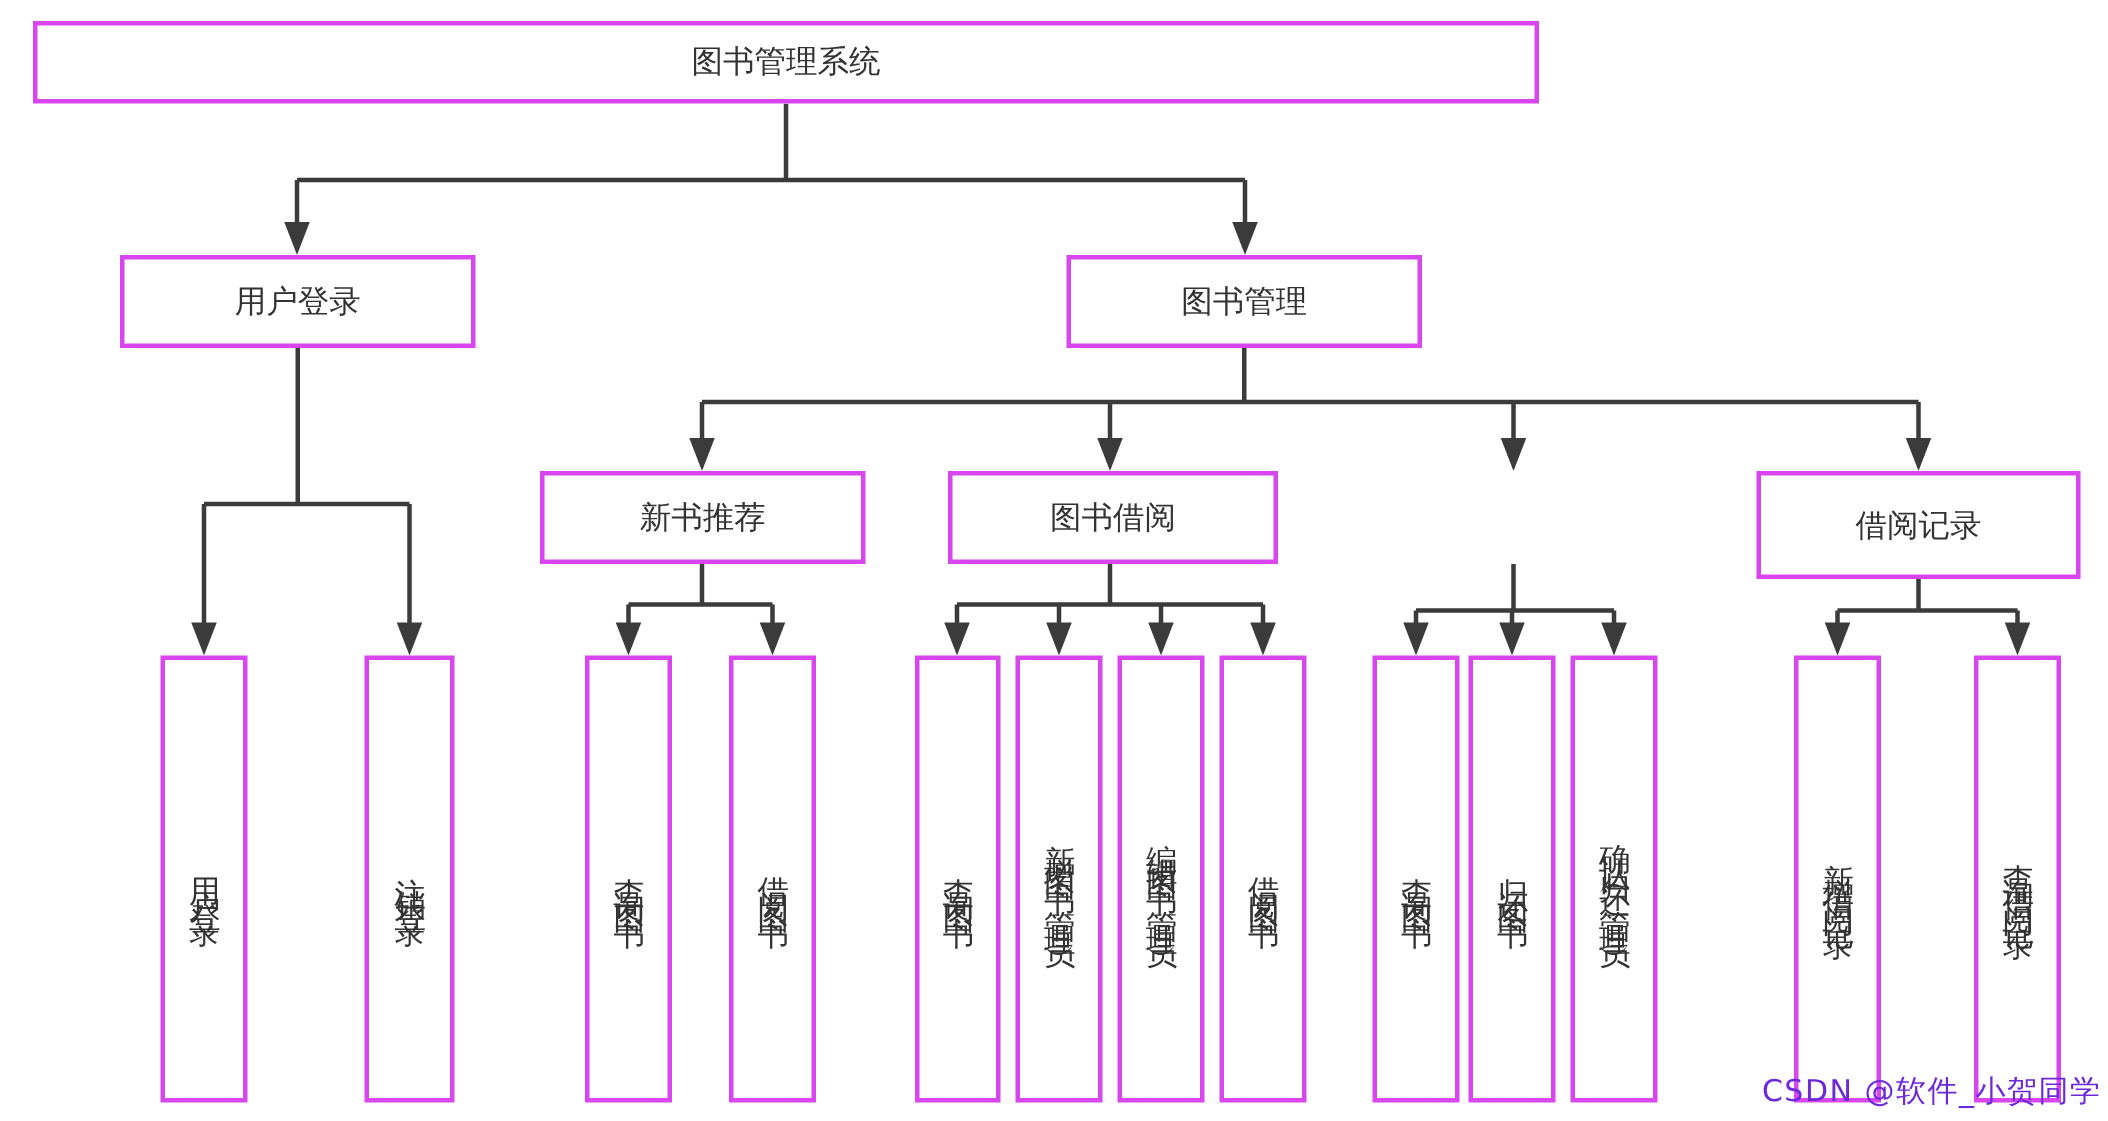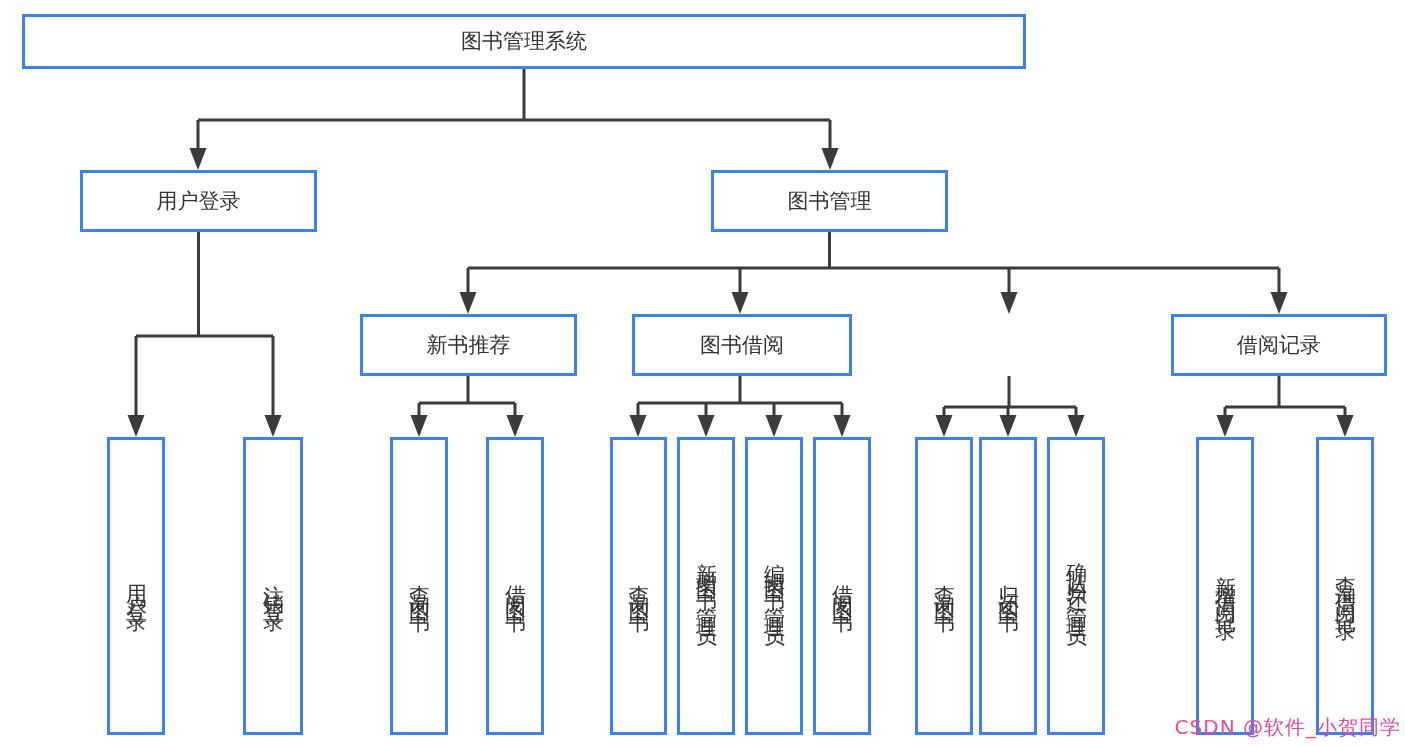--- a/index.html
+++ b/index.html
@@ -7,39 +7,39 @@
     position:relative;
     width:1405px;height:747px;
     background:#ffffff;
     font-family:"DejaVu Sans","Liberation Sans",sans-serif;
     overflow:hidden;
   }
   .connectors{position:absolute;left:0;top:0;}
   .node{
     position:absolute;
     box-sizing:border-box;
-    border:3px solid #3b82f6;
+    border:3px solid #d946ef;
     background:#ffffff;
     display:flex;
     align-items:center;
     justify-content:center;
     color:#333333;
     font-size:21px;
     line-height:1;
   }
   .node.box-v span{
     writing-mode:vertical-lr;
     letter-spacing:9px;
     white-space:nowrap;
   }
   .watermark{
     position:absolute;
     right:4px;
     bottom:6px;
-    color:#ec4899;
+    color:#6d28d9;
     font-size:20px;
     letter-spacing:1px;
     white-space:nowrap;
   }
 </style>
 </head>
 <body>
 
 <div class="canvas">
 
@@ -93,21 +93,21 @@
   <div class="node" style="left:711px;top:170px;width:237px;height:62px">
     <span>图书管理</span>
   </div>
 
   <div class="node" style="left:360px;top:314px;width:217px;height:62px">
     <span>新书推荐</span>
   </div>
   <div class="node" style="left:632px;top:314px;width:220px;height:62px">
     <span>图书借阅</span>
   </div>
-  <div class="node" style="left:1171px;top:314px;width:216px;height:62px">
+  <div class="node" style="left:1171px;top:314px;width:216px;height:72px">
     <span>借阅记录</span>
   </div>
 
   <div class="node box-v" style="left:107px;top:437px;width:58px;height:298px">
     <span>用户登录</span>
   </div>
   <div class="node box-v" style="left:243px;top:437px;width:60px;height:298px">
     <span>注销登录</span>
   </div>
 

